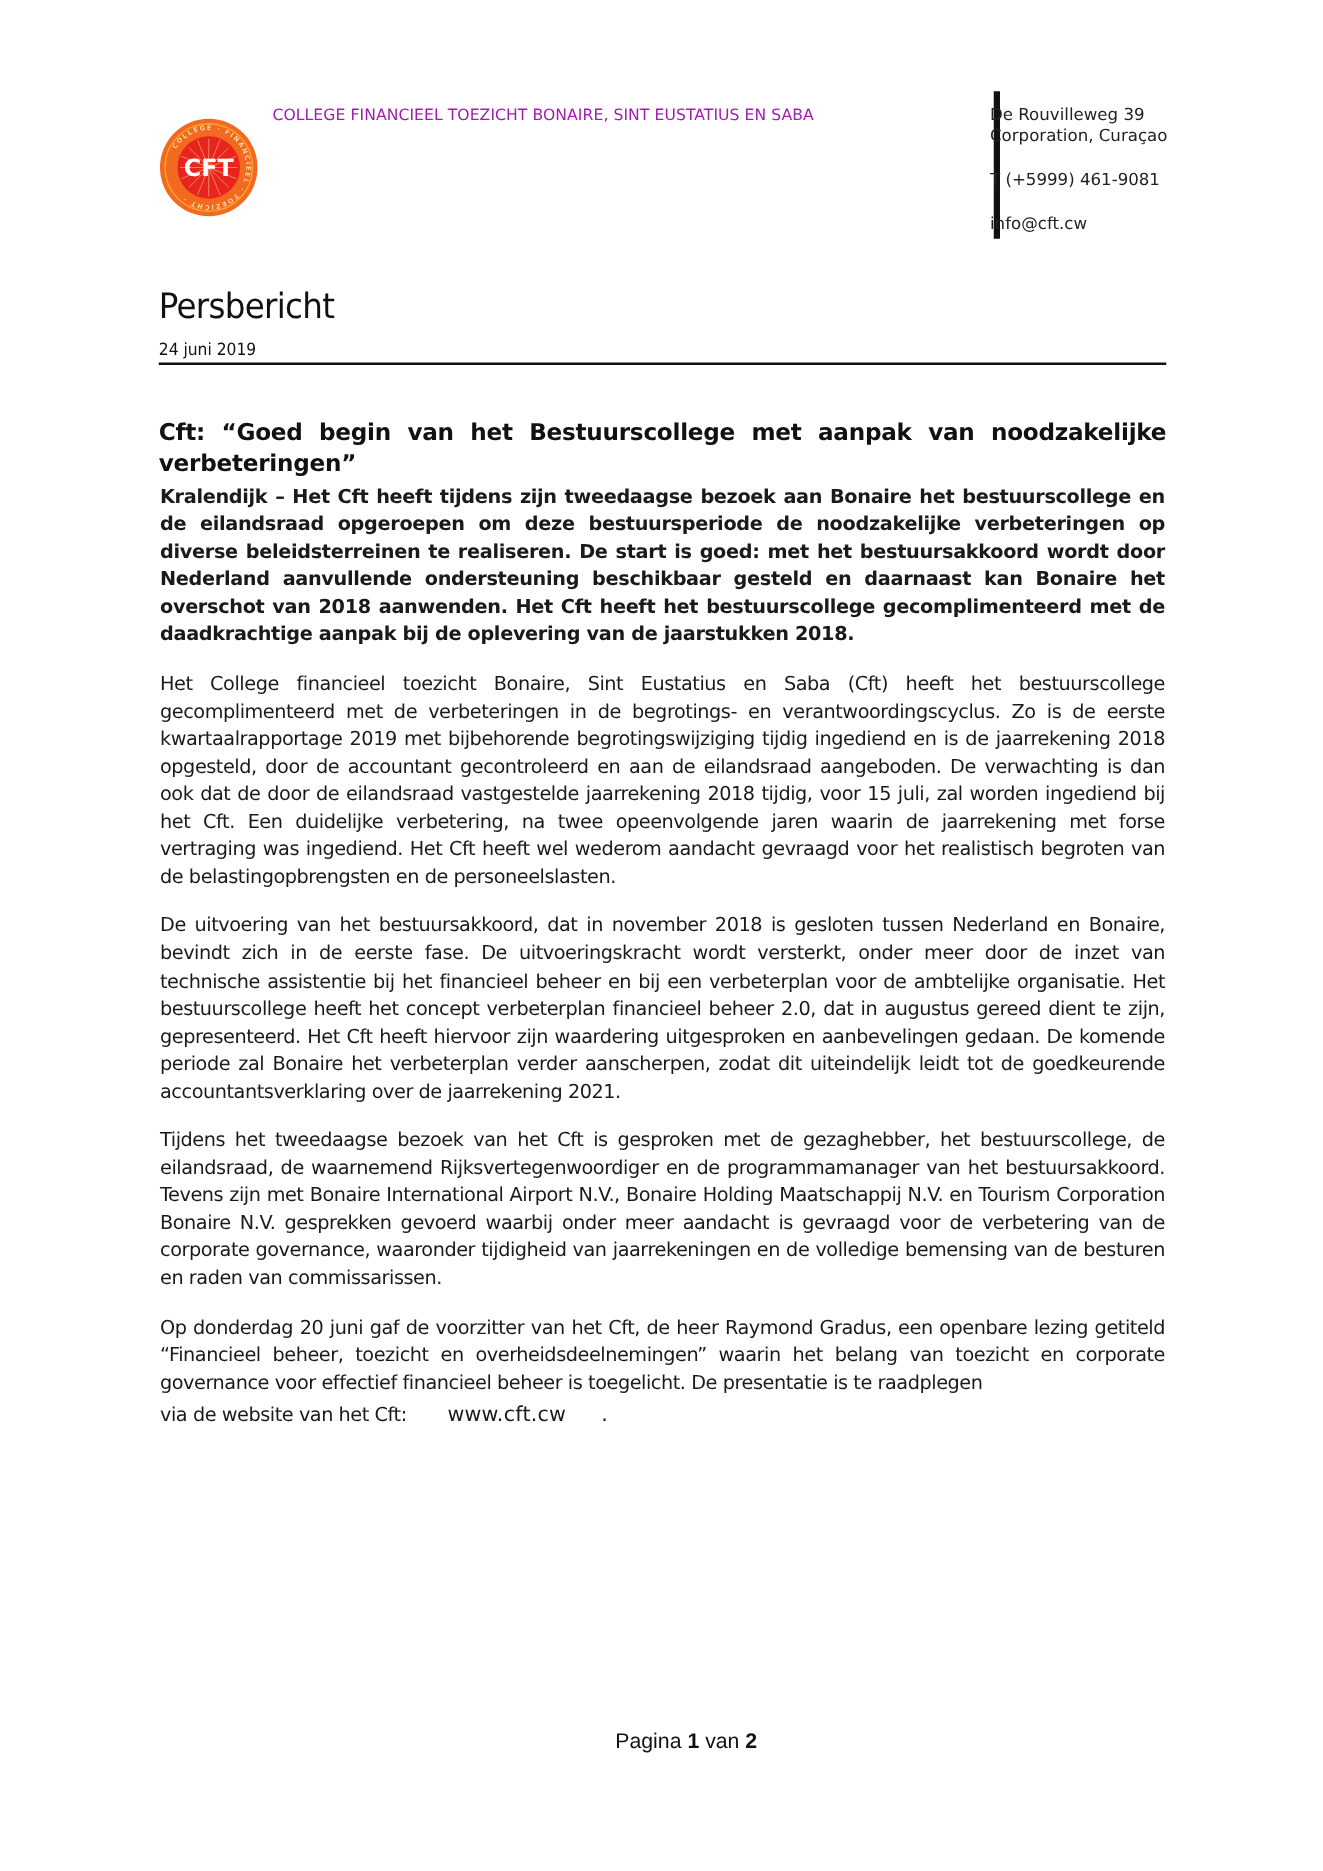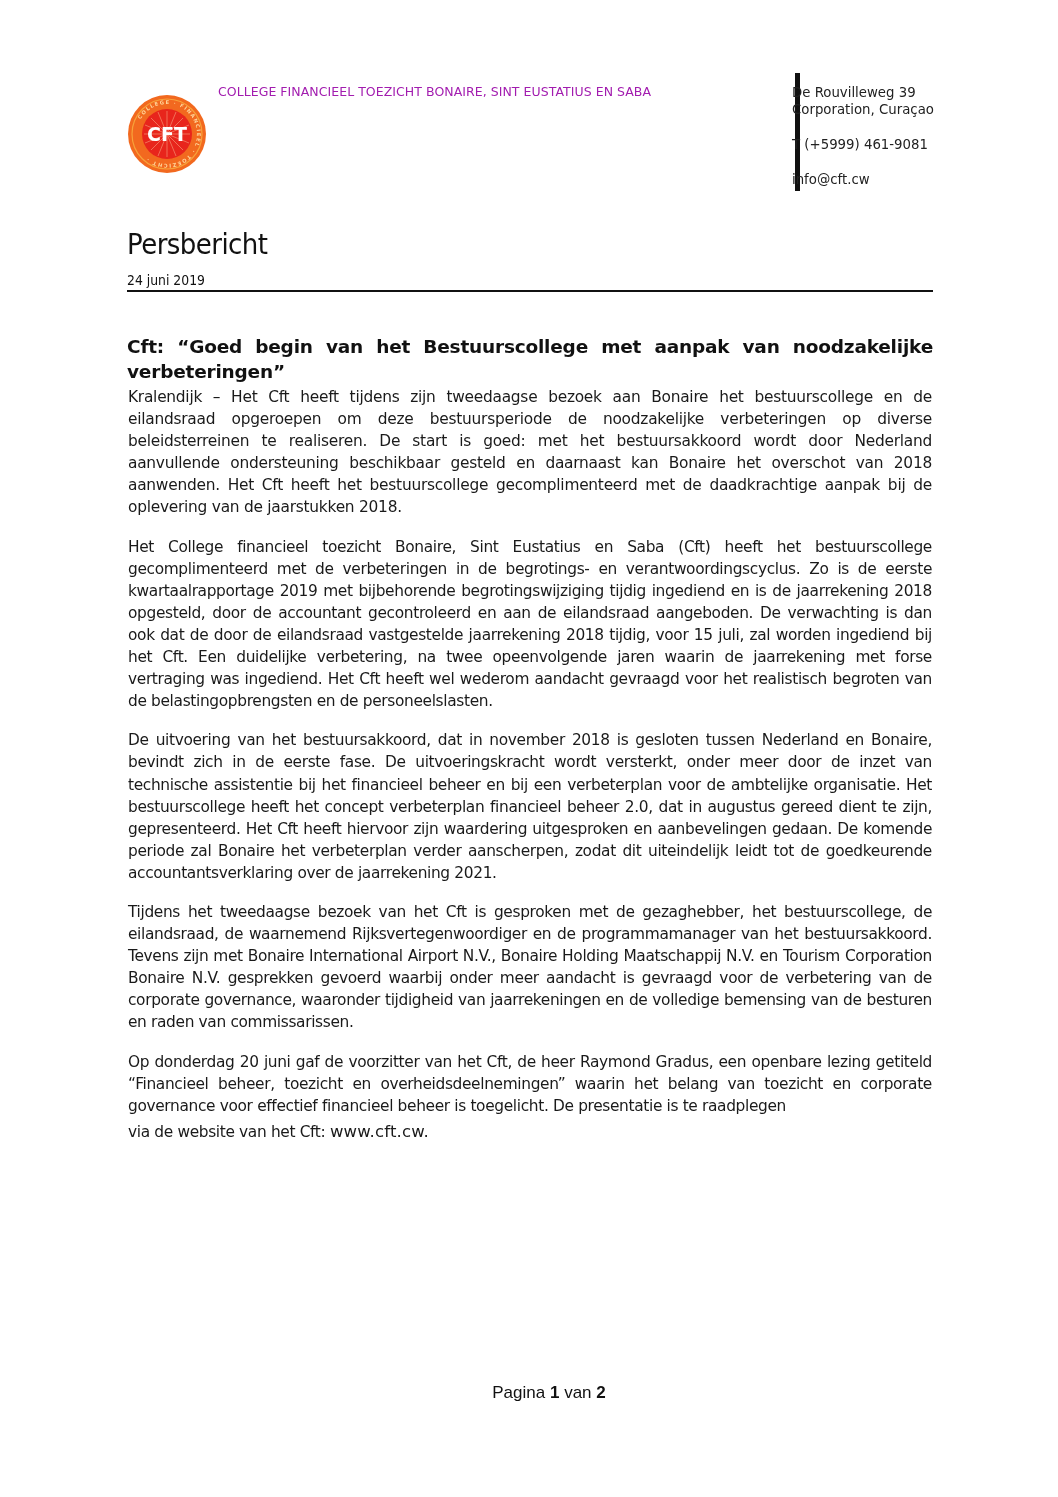--- a/index.html
+++ b/index.html
@@ -101,31 +101,32 @@
       width: 804px;
       font-size: 15.4px;
       line-height: 22.1px;
       color: #1a1a1a;
     }
     .content p {
       margin: 0 0 17px 0;
       text-align: justify;
     }
     .content p.lead {
-      font-weight: normal;
+      font-weight: bold;
       letter-spacing: -0.25px;
     }
     .content p.regular {
       letter-spacing: -0.35px;
     }
     .content p.tight { margin-bottom: 4px; }
     .content p.left { text-align: left; }
     .site-link {
       font-size: 16.5px;
       letter-spacing: 0.2px;
+      margin-left: 28px;
     }
     .footer {
       position: absolute;
       left: 0;
       width: 1058px;
       top: 1383px;
       text-align: center;
       font-family: "Liberation Sans", sans-serif;
       font-size: 17px;
       color: #111;

